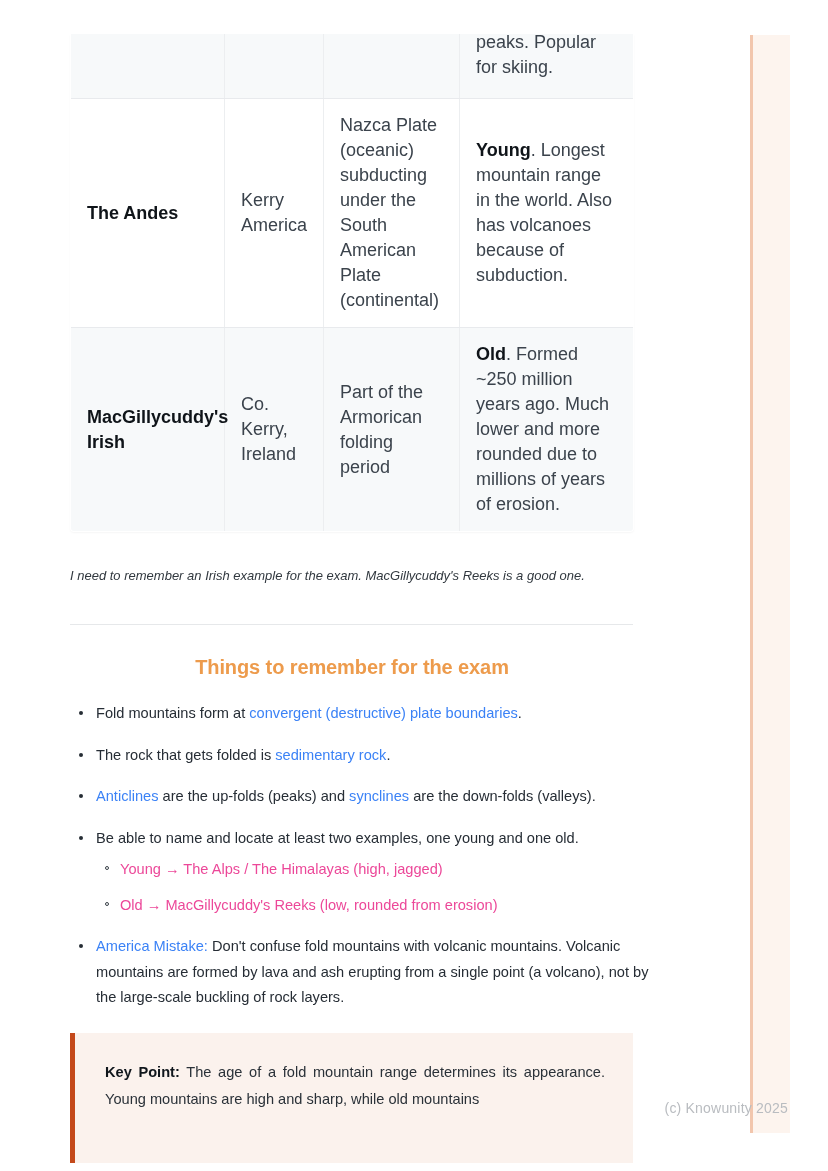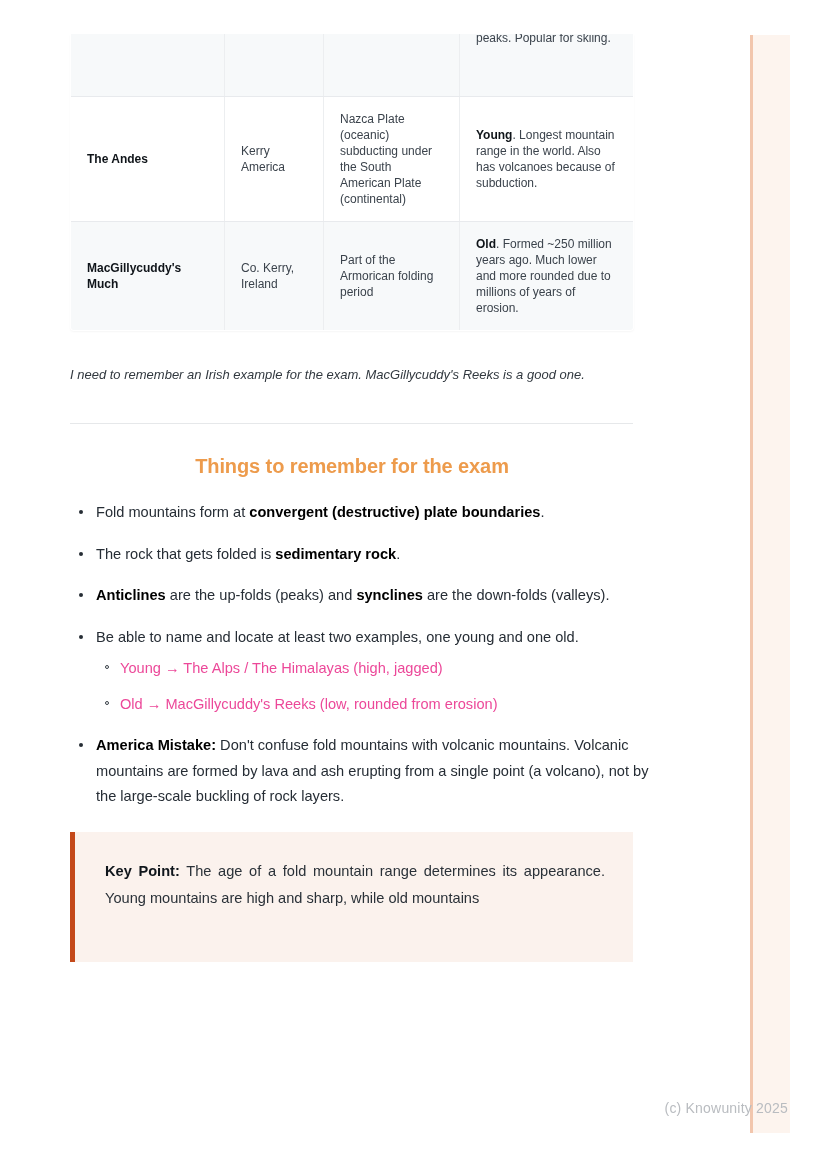--- a/index.html
+++ b/index.html
@@ -69,22 +69,22 @@
   table.facts col.c1 { width: 154px; }
   table.facts col.c2 { width: 99px; }
   table.facts col.c3 { width: 136px; }
   table.facts col.c4 { width: 174px; }
 
   table.facts td {
     border-right: 1px solid #eceef0;
     border-bottom: 1px solid #e8eaed;
     padding: 14px 16px;
     vertical-align: middle;
-    font-size: 12px;
-    line-height: 16px;
+    font-size: 18px;
+    line-height: 25px;
     color: #3b434c;
   }
   table.facts td:last-child { border-right: none; }
   table.facts tr:last-child td { border-bottom: none; }
 
   table.facts tr.shaded td { background: #f7f9fa; }
   table.facts tr.plain  td { background: #ffffff; }
 
   table.facts td.name {
     font-weight: bold;
@@ -147,21 +147,21 @@
   ul.points > li::before {
     content: "";
     position: absolute;
     left: -15px;
     top: 10px;
     width: 4px;
     height: 4px;
     border-radius: 50%;
     background: #262d35;
   }
-  ul.points b { font-weight: bold; color: #000000; }
+  ul.points b { font-weight: normal; color: #3b82f6; }
 
   ul.subpoints {
     margin: 6px 0 0 0;
     padding: 0 0 0 24px;
     list-style: none;
   }
   ul.subpoints > li {
     position: relative;
     font-size: 14.6px;
     line-height: 25px;
@@ -226,21 +226,21 @@
             <div class="clip-inner">peaks. Popular for skiing.</div>
           </td>
         </tr>
         <tr class="plain">
           <td class="name">The Andes</td>
           <td>Kerry America</td>
           <td>Nazca Plate (oceanic) subducting under the South American Plate (continental)</td>
           <td><span><b>Young</b>. Longest mountain range in the world. Also has volcanoes because of subduction.</span></td>
         </tr>
         <tr class="shaded">
-          <td class="name">MacGillycuddy's Much</td>
+          <td class="name">MacGillycuddy's Irish</td>
           <td>Co. Kerry, Ireland</td>
           <td>Part of the Armorican folding period</td>
           <td><span><b>Old</b>. Formed ~250 million years ago. Much lower and more rounded due to millions of years of erosion.</span></td>
         </tr>
       </tbody>
   </table>
 
   <div class="note">I need to remember an Irish example for the exam. MacGillycuddy's Reeks is a good one.</div>
 
   <div class="divider"></div>

